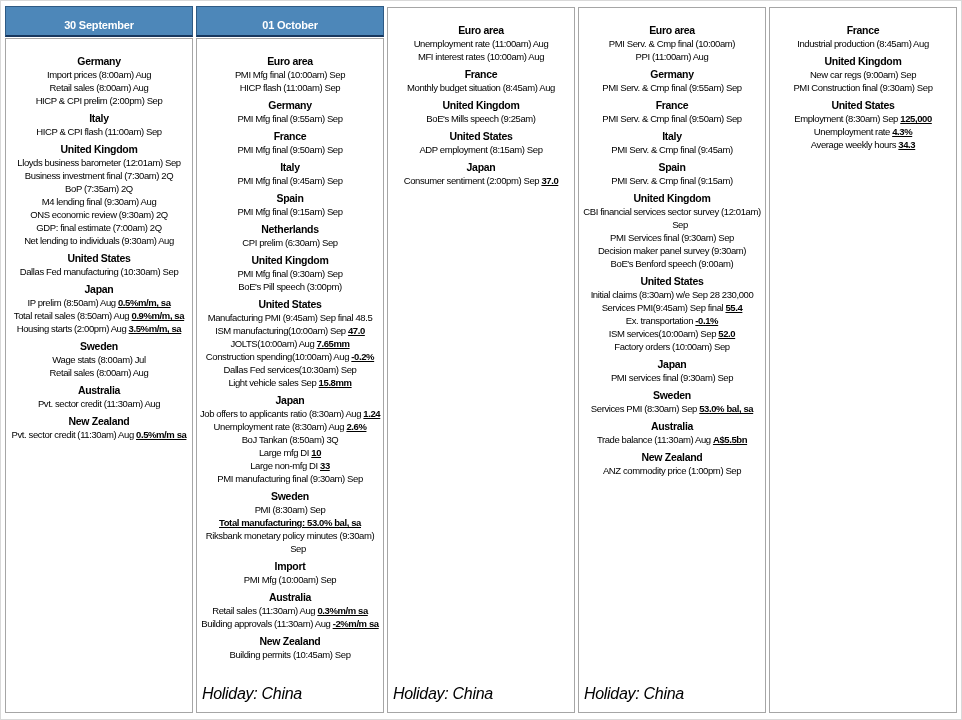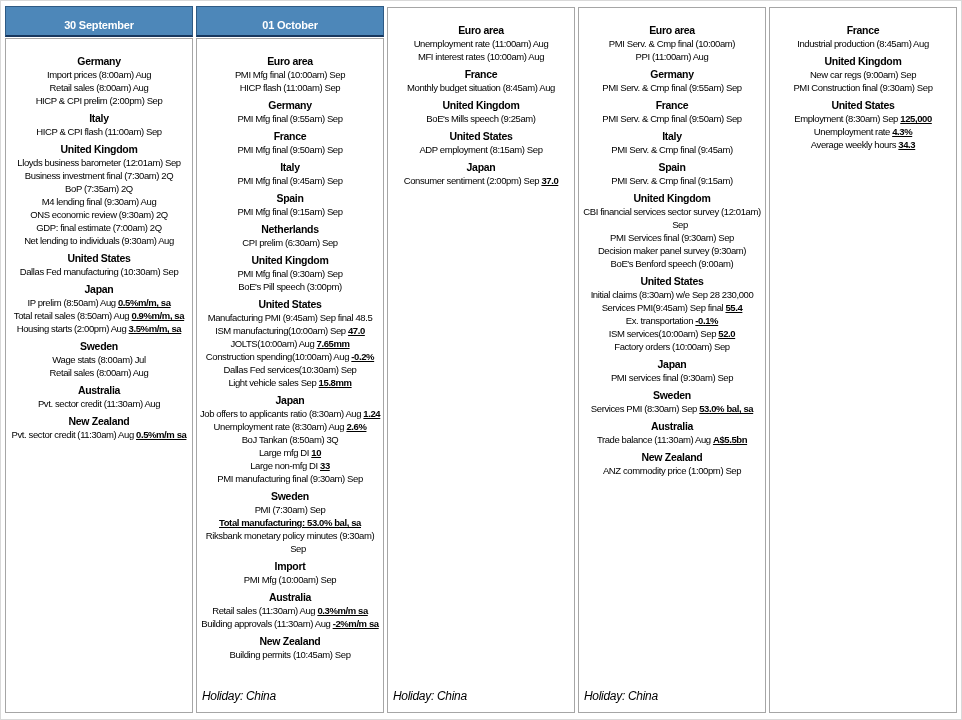--- a/index.html
+++ b/index.html
@@ -66,21 +66,21 @@
     white-space: nowrap;
     color: #000;
   }
   .item.indent { padding-left: 16px; }
   .u { text-decoration: underline; font-weight: bold; }
   .holiday {
     position: absolute;
     bottom: 9px;
     left: 5px;
     font-style: italic;
-    font-size: 12px;
+    font-size: 16px;
     letter-spacing: -0.3px;
     color: #000;
   }
 </style>
 </head>
 <body>
 
 <div class="page">
   <div class="calendar">
       <div class="col">
@@ -177,21 +177,21 @@
             <div class="country">Japan</div>
             <div class="item">Job offers to applicants ratio (8:30am) Aug <span class="u">1.24</span></div>
             <div class="item">Unemployment rate (8:30am) Aug <span class="u">2.6%</span></div>
             <div class="item">BoJ Tankan (8:50am) 3Q</div>
             <div class="item">Large mfg DI <span class="u">10</span></div>
             <div class="item">Large non-mfg DI <span class="u">33</span></div>
             <div class="item">PMI manufacturing final (9:30am) Sep</div>
           </div>
           <div class="section">
             <div class="country">Sweden</div>
-            <div class="item">PMI (7:30am) Sep</div>
+            <div class="item">PMI (8:30am) Sep</div>
             <div class="item"><span class="u">Total manufacturing: 53.0% bal, sa</span></div>
             <div class="item">Riksbank monetary policy minutes (9:30am)</div>
             <div class="item indent">Sep</div>
           </div>
           <div class="section">
             <div class="country">Import</div>
             <div class="item">PMI Mfg (10:00am) Sep</div>
           </div>
           <div class="section">
             <div class="country">Australia</div>

